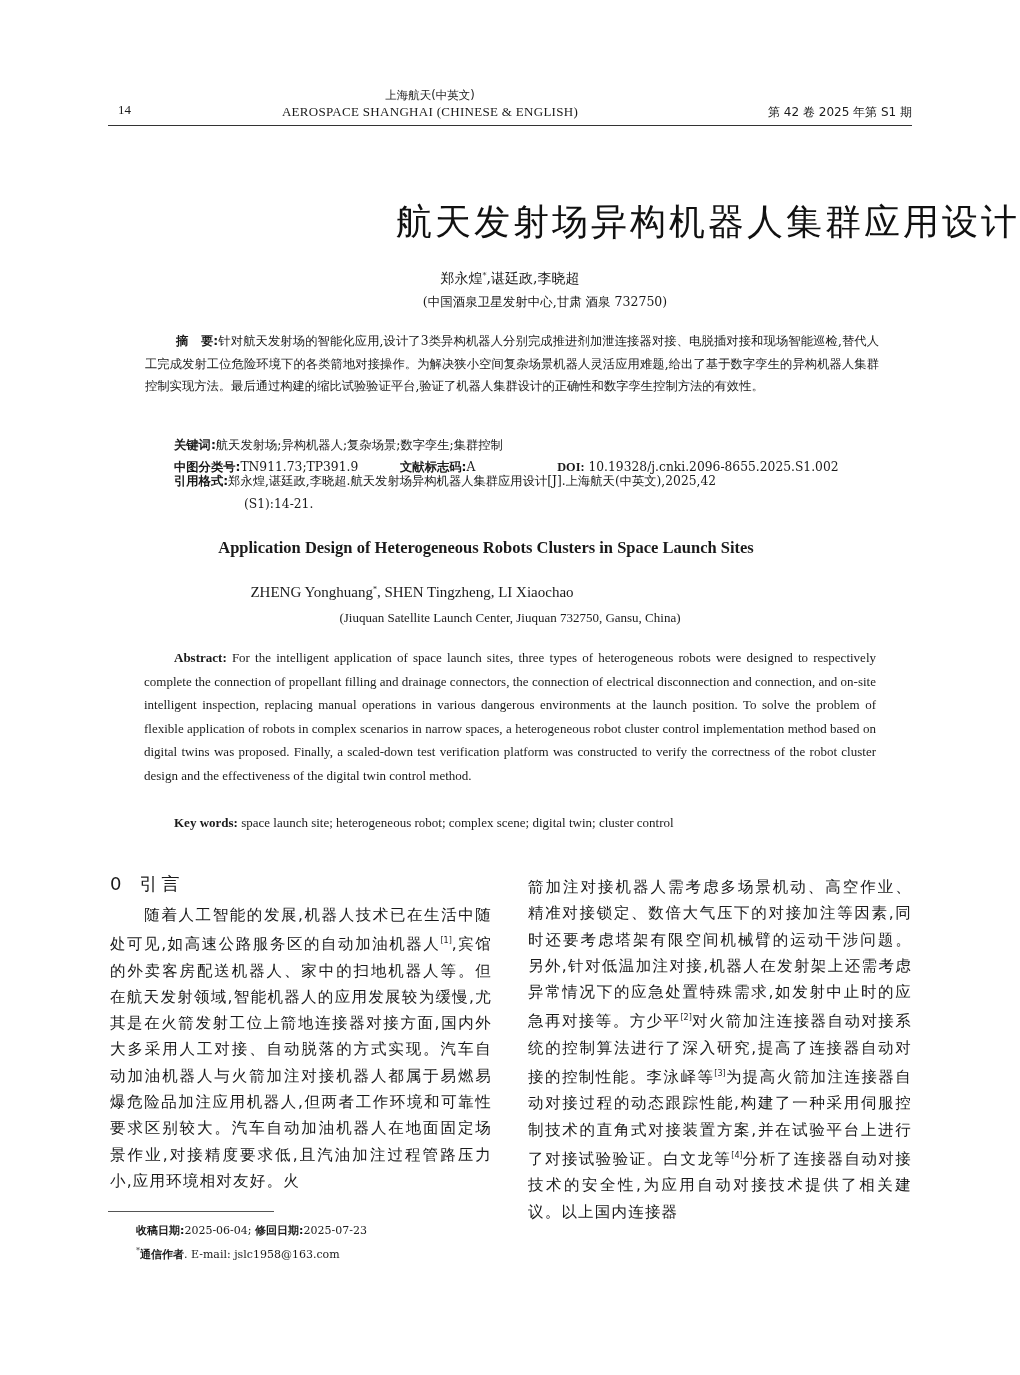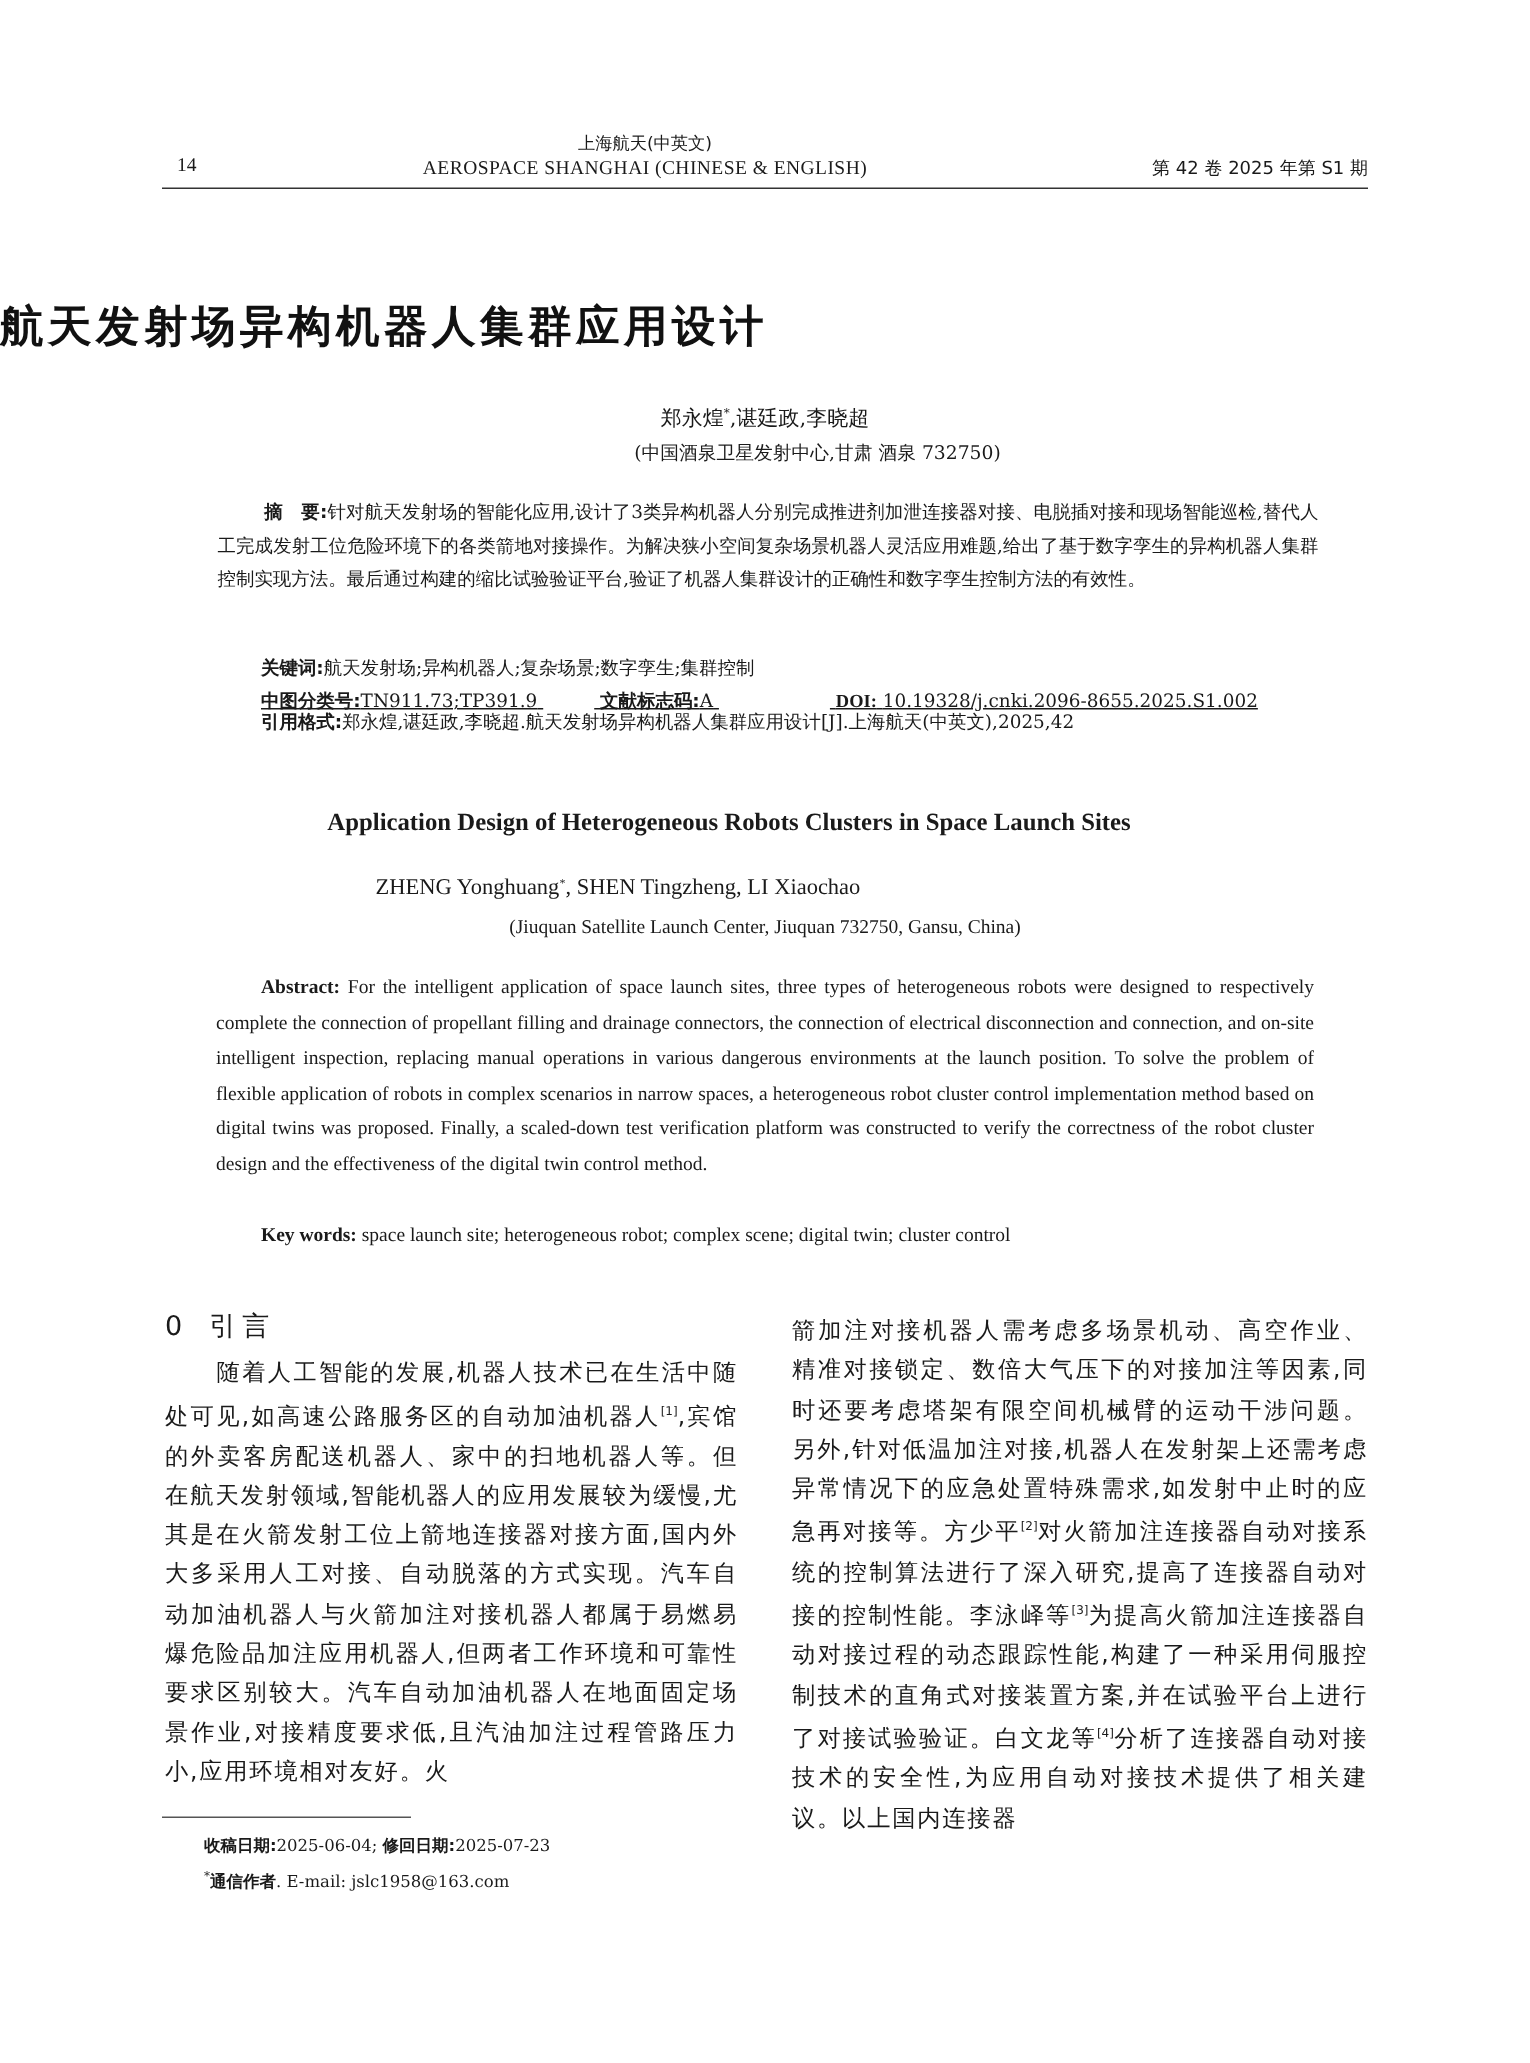--- a/index.html
+++ b/index.html
@@ -5,31 +5,31 @@
   html, body { margin: 0; padding: 0; background: #ffffff; }
   body { width: 1020px; height: 1375px; position: relative; overflow: hidden; color: #1a1a1a;
          font-family: "DejaVu Serif", "Liberation Serif", serif; }
   .abs { position: absolute; }
   .hdr-left { left: 118px; top: 102px; font-size: 13px; font-family: "Liberation Serif", serif; }
   .hdr-center { left: 0; width: 860px; text-align: center; font-size: 12px; }
   .hdr-cn { top: 88px; font-family: "DejaVu Sans", sans-serif; font-size: 11.5px; }
   .hdr-en { top: 104px; font-family: "Liberation Serif", serif; font-size: 13px; letter-spacing: 0.3px; }
   .hdr-right { right: 108px; top: 104px; font-size: 12px; font-family: "DejaVu Sans", sans-serif; }
   .hdr-rule { left: 108px; top: 125px; width: 804px; height: 0; border-top: 1.3px solid #333; }
-  .title-cn { left: 0; width: 1020px; top: 198px; text-align: left; font-family: "DejaVu Sans", sans-serif;
-              font-size: 29px; letter-spacing: 3px; color: #111; font-weight: bold; }
+  .title-cn { left: 0; width: 1020px; top: 198px; text-align: right; font-family: "DejaVu Sans", sans-serif;
+              font-size: 36px; letter-spacing: 3px; color: #111; }
   .authors-cn { left: 0; width: 1020px; top: 270px; text-align: center; font-size: 14px; font-family: "DejaVu Serif", serif; }
   .affil-cn { left: 0; width: 1020px; top: 294px; text-align: center; font-size: 12.5px; font-family: "DejaVu Serif", serif; padding-left: 35px; }
   .cn-block { left: 145px; width: 734px; font-size: 12.3px; line-height: 22.5px; text-align: justify; font-family: "DejaVu Serif", serif; }
   .abstract-cn { top: 330px; }
   .lbl { font-family: "DejaVu Sans", sans-serif; font-weight: bold; }
   .indent { display: inline-block; width: 31px; }
   .meta-line { left: 174px; font-size: 12.3px; font-family: "DejaVu Serif", serif; white-space: nowrap; margin-top: 12px; }
   .kw-cn { top: 425px; }
-  .clc { top: 447px; text-decoration: underline; }
+  .clc { top: 447px; }
   .cite { top: 470px; left: 174px; width: 705px; font-size: 12.3px; line-height: 23px; font-family: "DejaVu Serif", serif; }
   .cite .cont { display: block; padding-left: 70px; }
   .title-en { left: 0; width: 972px; top: 538px; text-align: center; font-family: "Liberation Serif", serif;
               font-weight: bold; font-size: 16.5px; }
   .authors-en { left: 0; width: 824px; top: 584px; text-align: center; font-family: "Liberation Serif", serif; font-size: 15px; }
   .affil-en { left: 0; width: 1020px; top: 610px; text-align: center; font-family: "Liberation Serif", serif; font-size: 13px; }
   .abstract-en { left: 144px; width: 732px; top: 646px; font-family: "Liberation Serif", serif; font-size: 13px;
                  line-height: 23.6px; text-align: justify; text-indent: 30px; }
   .abstract-en b, .kw-en b { font-weight: bold; }
   .kw-en { left: 174px; top: 815px; font-family: "Liberation Serif", serif; font-size: 13px; }
@@ -65,21 +65,21 @@
 <div class="abs meta-line kw-cn"><span class="lbl">关键词:</span><span>航天发射场;异构机器人;复杂场景;数字孪生;集群控制</span></div>
 
 <div class="abs meta-line clc">
   <span class="lbl">中图分类号:</span><span>TN911.73;TP391.9</span>
   <span style="display:inline-block;width:34px"></span>
   <span class="lbl">文献标志码:</span><span>A</span>
   <span style="display:inline-block;width:74px"></span>
   <span class="lbl" style="font-family:'Liberation Serif',serif">DOI:</span> <span>10.19328/j.cnki.2096-8655.2025.S1.002</span>
 </div>
 
-<div class="abs cite"><span class="lbl">引用格式:</span><span>郑永煌,谌廷政,李晓超.航天发射场异构机器人集群应用设计[J].上海航天(中英文),2025,42</span></div>
+<div class="abs cite"><span class="lbl">引用格式:</span><span>郑永煌,谌廷政,李晓超.航天发射场异构机器人集群应用设计[J].上海航天(中英文),2025,42</span><span class="cont">(S1):14-21.</span></div>
 
 <div class="abs title-en">Application Design of Heterogeneous Robots Clusters in Space Launch Sites</div>
 <div class="abs authors-en"><span>ZHENG  Yonghuang</span><sup class="star">*</sup><span>, SHEN  Tingzheng, LI  Xiaochao</span></div>
 <div class="abs affil-en">(Jiuquan Satellite Launch Center, Jiuquan 732750, Gansu, China)</div>
 
 <div class="abs abstract-en"><b>Abstract:</b><span> For the intelligent application of space launch sites, three types of heterogeneous robots were designed to respectively complete the connection of propellant filling and drainage connectors, the connection of electrical disconnection and connection, and on-site intelligent inspection, replacing manual operations in various dangerous environments at the launch position. To solve the problem of flexible application of robots in complex scenarios in narrow spaces, a heterogeneous robot cluster control implementation method based on digital twins was proposed. Finally, a scaled-down test verification platform was constructed to verify the correctness of the robot cluster design and the effectiveness of the digital twin control method.</span></div>
 <div class="abs kw-en"><b>Key words:</b><span> space launch site; heterogeneous robot; complex scene; digital twin; cluster control</span></div>
 
 <div class="abs sec-head"><span class="num">0</span><span>引言</span></div>
 

